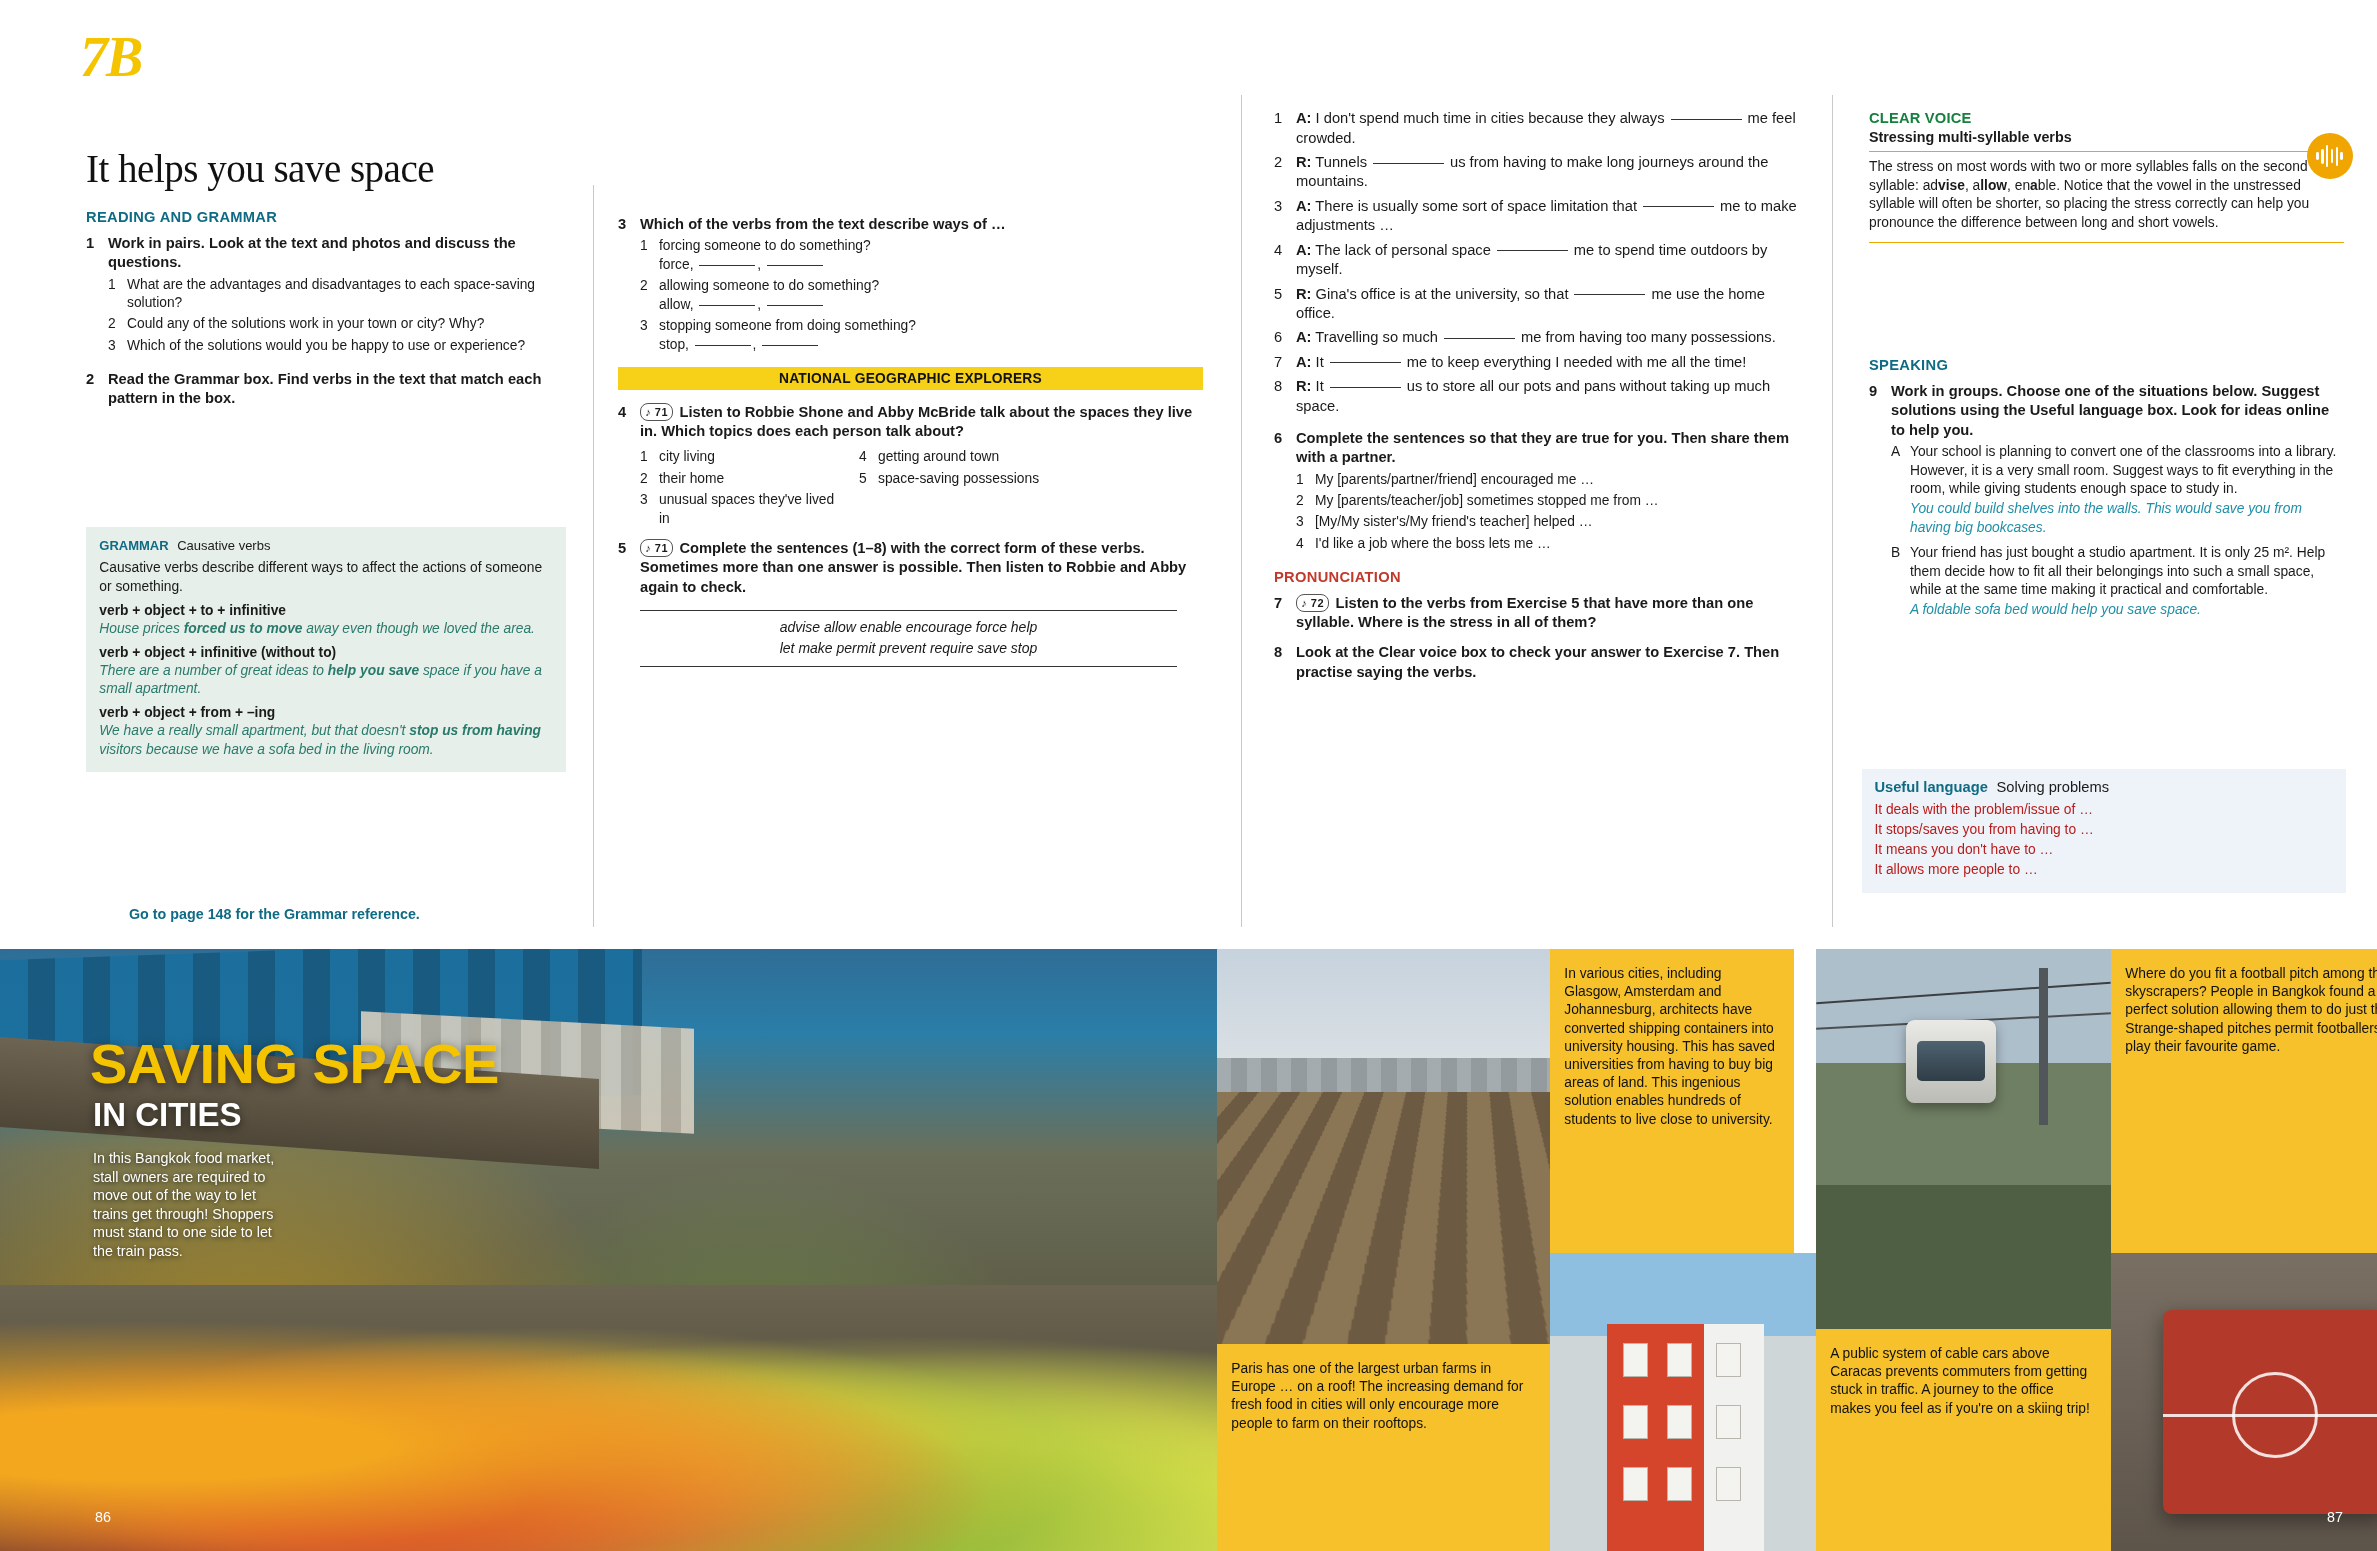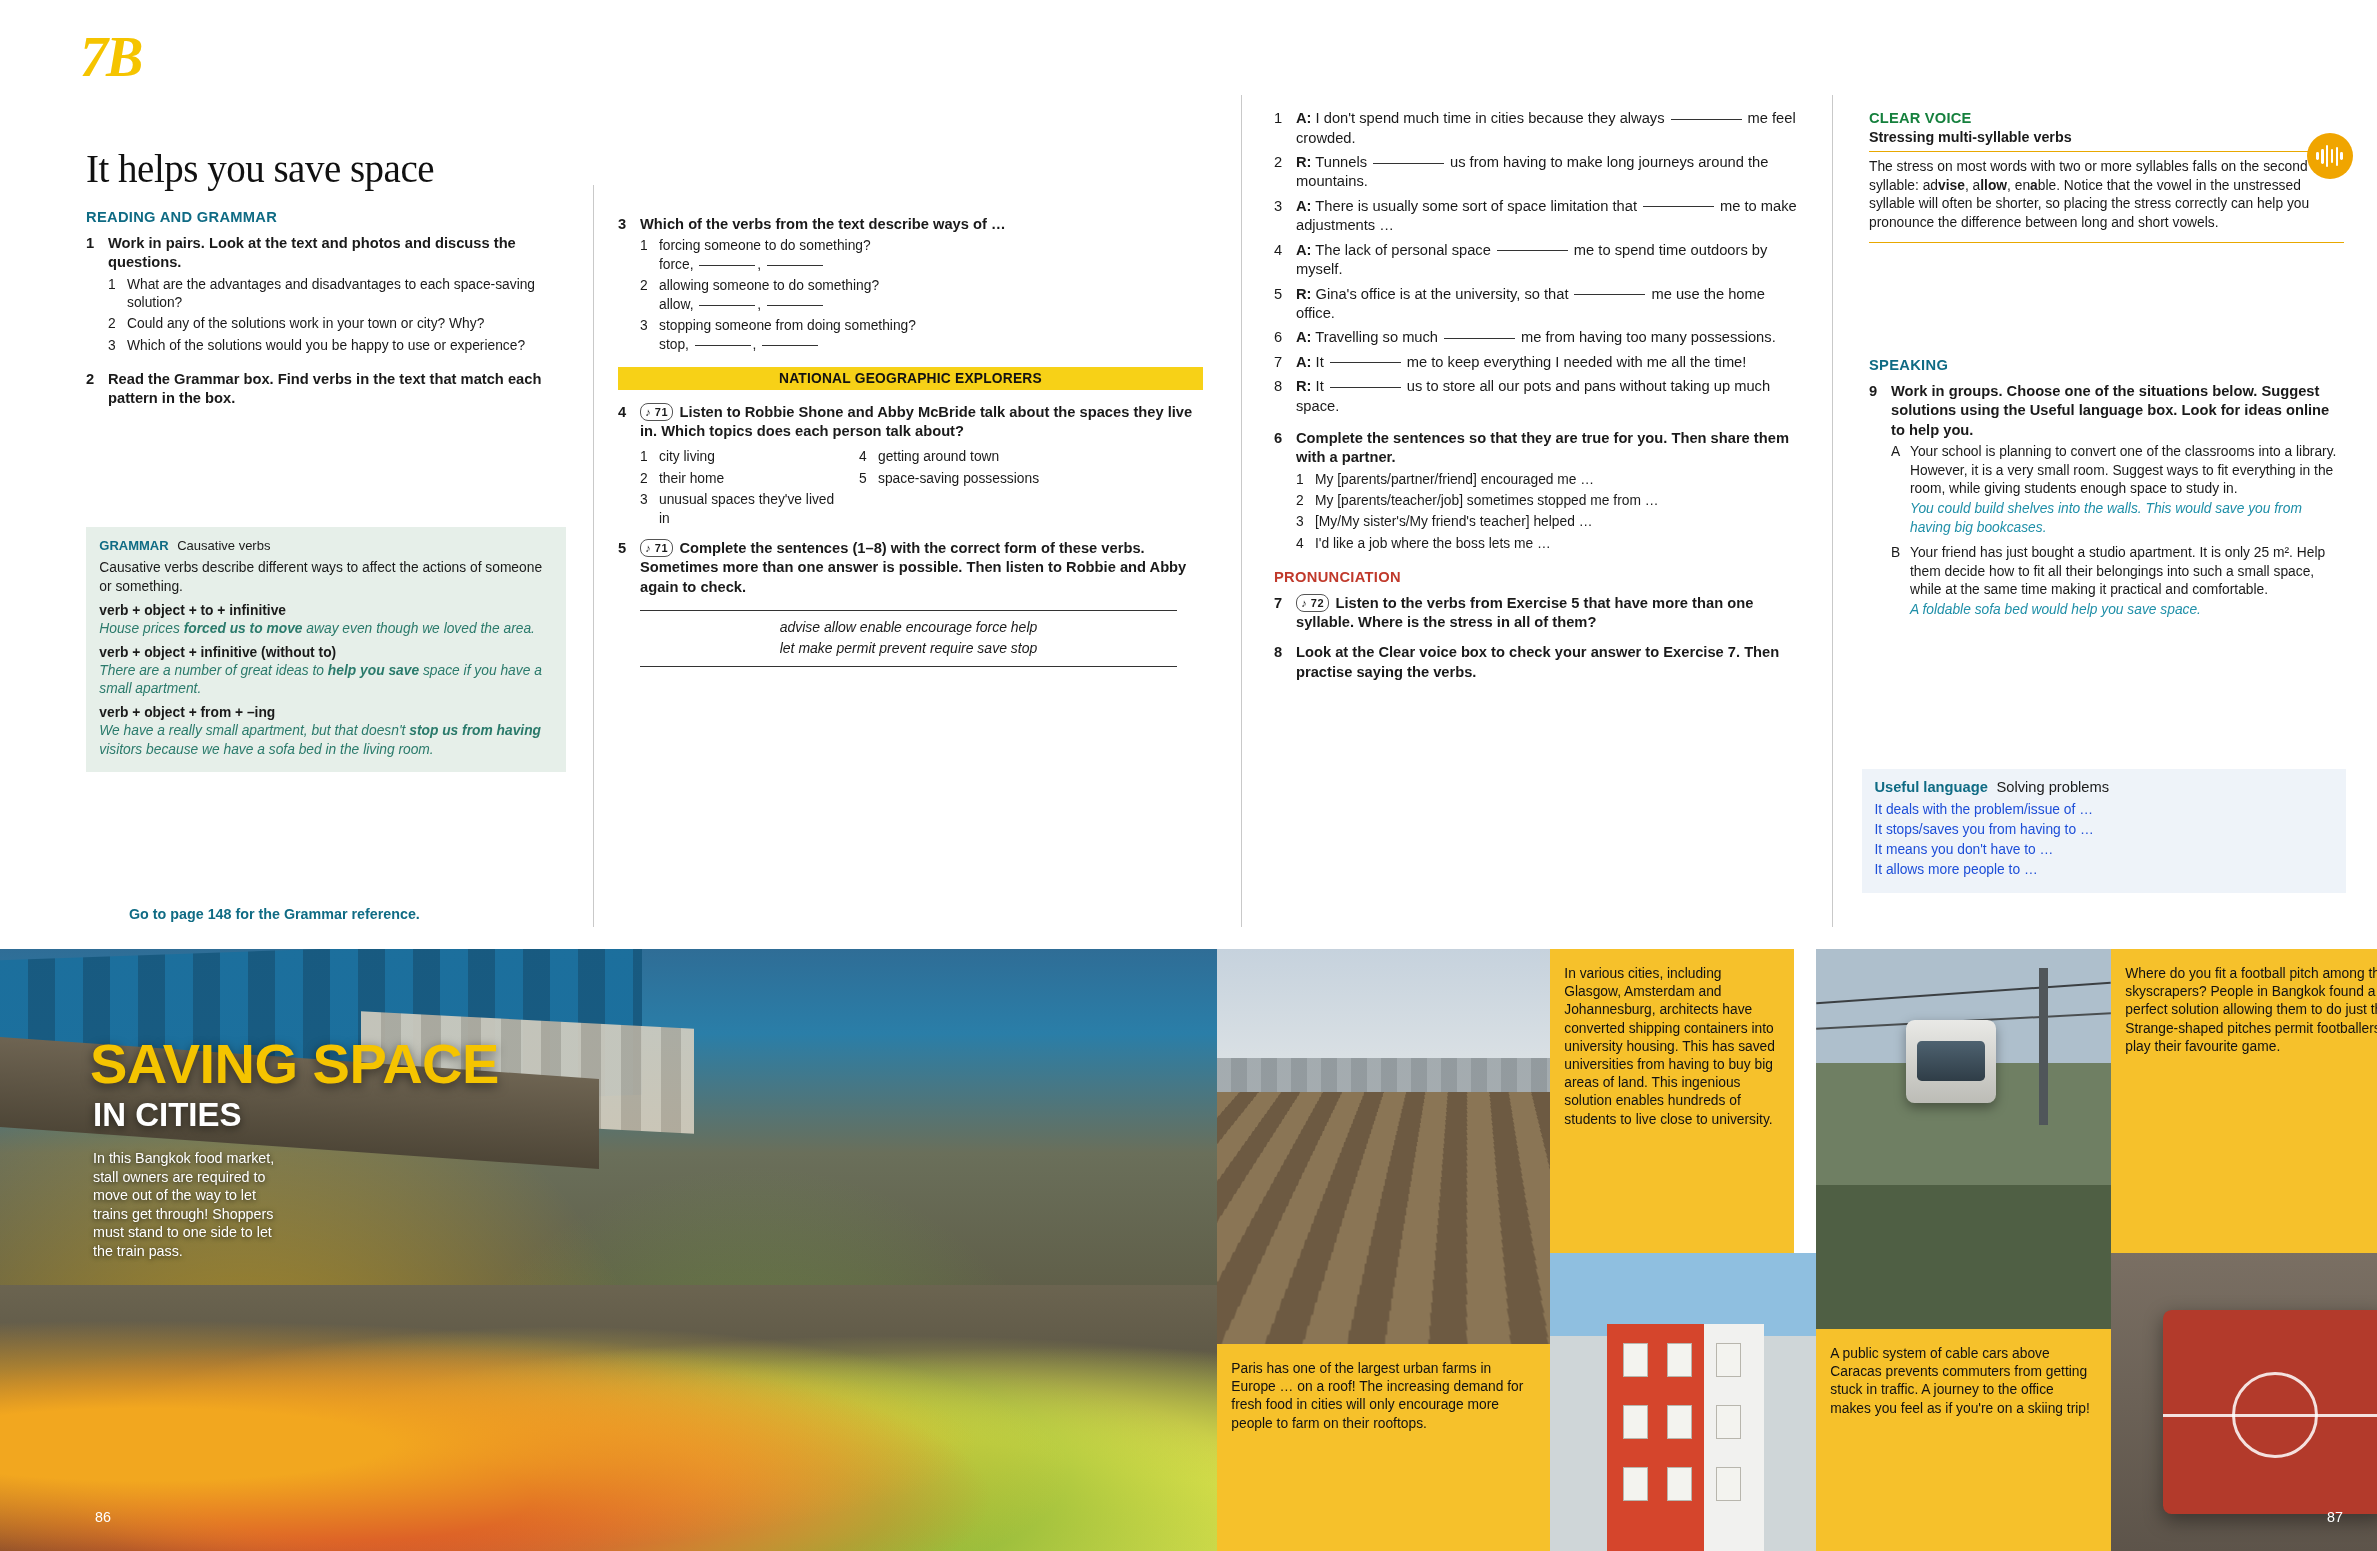--- a/index.html
+++ b/index.html
@@ -268,21 +268,21 @@
     width: 484px;
     background: #eef3f9;
     padding: 9.5px 12.4px 12.4px 12.4px;
   }
   .useful-title { font-size: 14.7px; margin-bottom: 5.7px; }
   .useful-title b { color: #0f6b84; }
   .useful-title span { margin-left: 8.6px; color: #1b1b1b; }
   .useful-box p {
     font-size: 13.8px;
     line-height: 1.45;
-    color: #1d4ed8;
+    color: #b91c1c;
   }
   .italic-teal {
     font-style: italic;
     color: #1f8fa8;
   }
 
   
   .vline {
     position: absolute;
     width: 1px;

